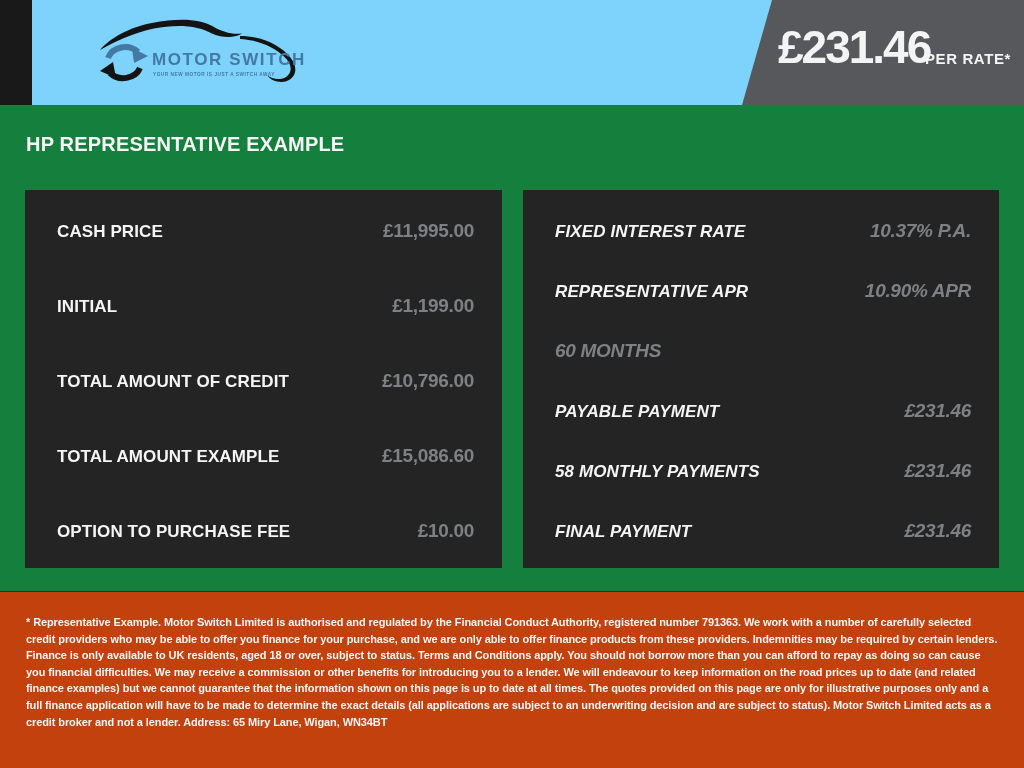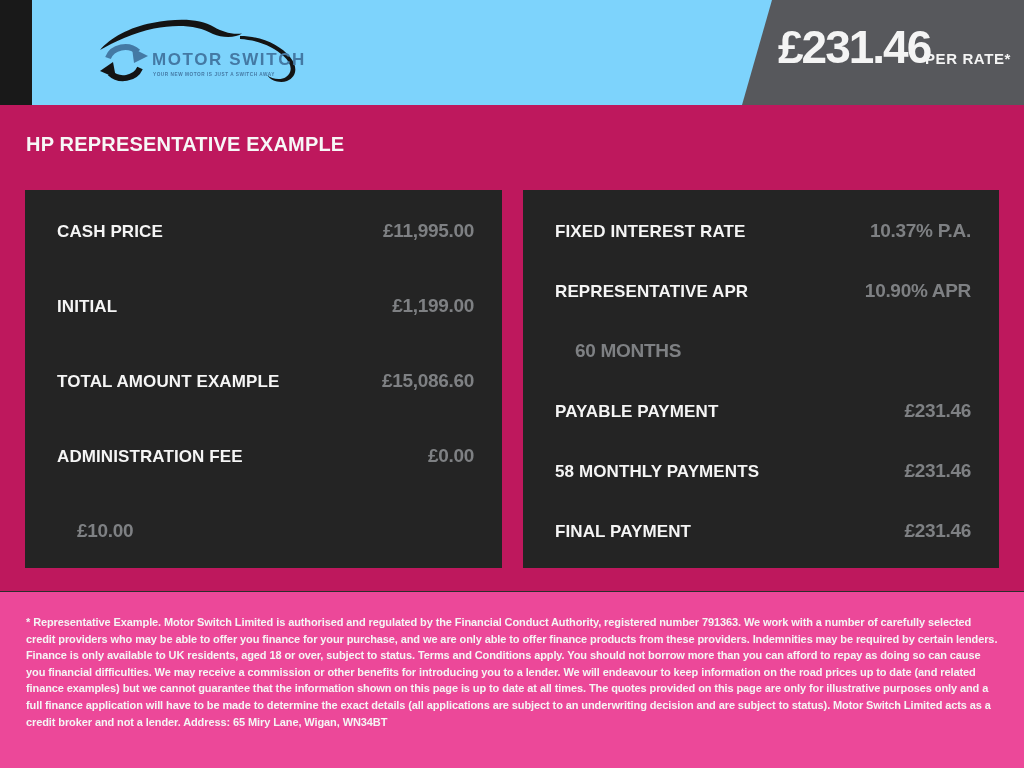--- a/index.html
+++ b/index.html
@@ -49,21 +49,21 @@
     letter-spacing: 0.6px;
     color: #f4f4f4;
     line-height: 1;
     white-space: nowrap;
   }
 
   
   .main {
     position: relative;
     width: 1024px; height: 486px;
-    background: #be185d;
+    background: #15803d;
   }
   .section-heading {
     position: absolute;
     left: 26px; top: 133px;
     font-size: 20px;
     font-weight: 700;
     letter-spacing: 0.2px;
     color: #f7f7f7;
     white-space: nowrap;
   }
@@ -78,49 +78,48 @@
   }
   .panel {
     background: #242424;
     height: 378px;
     display: flex;
     flex-direction: column;
     justify-content: space-between;
     padding: 30px 28px 26px 32px;
   }
   .panel.left  { width: 477px; margin-right: 21px; }
-  .panel.right { width: 476px; }
+  .panel.right { width: 476px; font-style: italic; }
 
   .finance-row {
     display: flex;
     justify-content: space-between;
     align-items: baseline;
     text-align: right;
   }
   .row-label {
     font-size: 17px;
     font-weight: 700;
     color: #f5f5f5;
     letter-spacing: 0.1px;
     white-space: nowrap;
   }
   .row-value {
     font-size: 19px;
     font-weight: 700;
     color: #7e8083;
     letter-spacing: -0.3px;
     white-space: nowrap;
-    margin-left: 20px;
   }
 
   
   .footer {
     position: relative;
     width: 1024px; height: 177px;
-    background: #ec4899;
+    background: #c2410c;
     border-top: 1px solid #2d2d2d;
     padding: 22px 26px 0 26px;
   }
   .disclaimer {
     width: 972px;
     font-size: 11px;
     font-weight: 700;
     line-height: 16.6px;
     letter-spacing: -0.1px;
     color: #f5f5f5;
@@ -167,28 +166,29 @@
       <div class="panel left">
         <div class="finance-row">
           <span class="row-label">CASH PRICE</span>
           <span class="row-value">£11,995.00</span>
         </div>
         <div class="finance-row">
           <span class="row-label">INITIAL</span>
           <span class="row-value">£1,199.00</span>
         </div>
         <div class="finance-row">
+          <span class="row-label">TOTAL AMOUNT OF CREDIT</span>
+          <span class="row-value">£10,796.00</span>
+        </div>
+        <div class="finance-row">
           <span class="row-label">TOTAL AMOUNT EXAMPLE</span>
           <span class="row-value">£15,086.60</span>
         </div>
         <div class="finance-row">
-          <span class="row-label">ADMINISTRATION FEE</span>
-          <span class="row-value">£0.00</span>
-        </div>
-        <div class="finance-row">
+          <span class="row-label">OPTION TO PURCHASE FEE</span>
           <span class="row-value">£10.00</span>
         </div>
       </div>
 
       <div class="panel right">
         <div class="finance-row">
           <span class="row-label">FIXED INTEREST RATE</span>
           <span class="row-value">10.37% P.A.</span>
         </div>
         <div class="finance-row">

